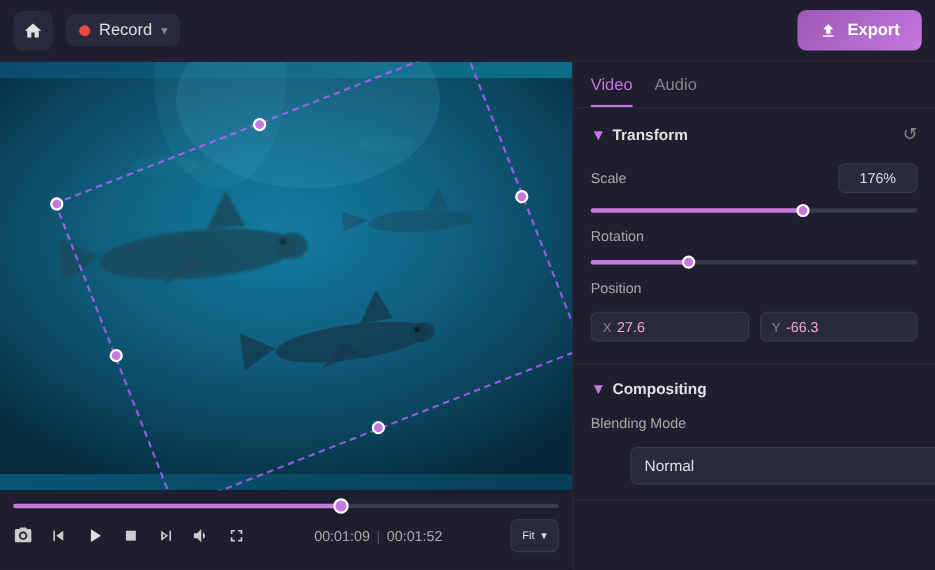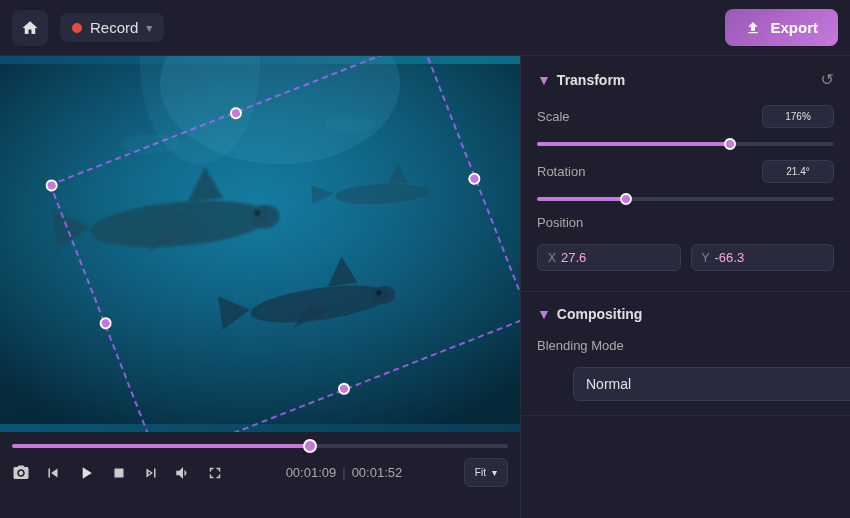--- a/index.html
+++ b/index.html
@@ -138,21 +138,21 @@
     .sharks-svg {
       position: absolute;
       top: 0;
       left: 0;
       width: 100%;
       height: 100%;
     }
 
     
     .video-controls {
-      height: 86px;
+      height: 72px;
       background: #1e1e2e;
       padding: 8px 12px;
       flex-shrink: 0;
     }
     .progress-bar-container {
       position: relative;
       height: 4px;
       background: #3a3a4e;
       border-radius: 2px;
       margin-bottom: 10px;
@@ -278,21 +278,21 @@
     }
     .prop-label {
       font-size: 13px;
       color: #aaa;
     }
     .prop-value-box {
       background: #2a2a3e;
       border: 1px solid #3a3a4e;
       border-radius: 6px;
       padding: 5px 10px;
-      font-size: 10px;
+      font-size: 13px;
       color: #e0e0e0;
       min-width: 72px;
       text-align: center;
     }
 
     .slider-row {
       margin-bottom: 14px;
     }
     .slider-track {
       height: 4px;
@@ -518,20 +518,24 @@
             <span>Fit</span>
             <span>▾</span>
           </div>
         </div>
       </div>
     </div>
   </div>
 
   <div class="right-panel">
 
+    <div class="panel-tabs">
+      <div class="panel-tab active">Video</div>
+      <div class="panel-tab">Audio</div>
+    </div>
 
     <div class="panel-section">
       <div class="section-header">
         <div class="section-title">
           <span style="color:#c678dd;">▼</span>
           <span>Transform</span>
         </div>
         <div class="reset-btn">↺</div>
       </div>
 
@@ -541,21 +545,20 @@
       </div>
       <div class="slider-row">
         <div class="slider-track">
           <div class="slider-fill-scale"></div>
           <div class="slider-thumb scale-thumb"></div>
         </div>
       </div>
 
       <div class="prop-row">
         <span class="prop-label">Rotation</span>
-        <div class="prop-value-box">21.4°</div>
       </div>
       <div class="slider-row">
         <div class="slider-track">
           <div class="slider-fill-rotation"></div>
           <div class="slider-thumb rotation-thumb"></div>
         </div>
       </div>
 
       <div class="prop-row">
         <span class="prop-label">Position</span>

